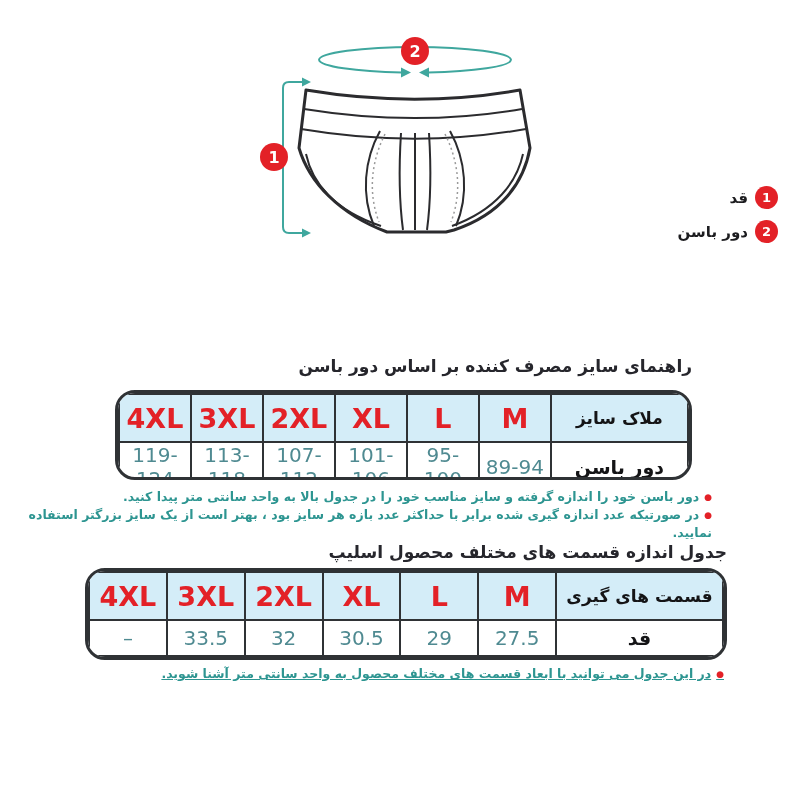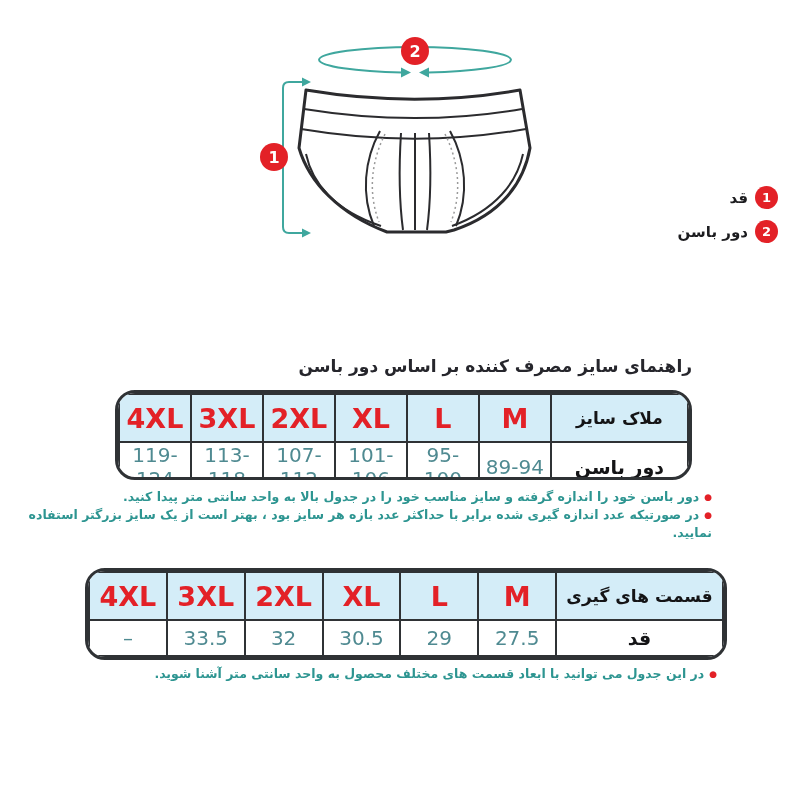--- a/index.html
+++ b/index.html
@@ -71,21 +71,21 @@
   #table-2 col.c-size  { width: 12.28%; }
   #table-2 col.c-label { width: 26.32%; }
 
   
   .notes {
     direction: rtl; text-align: right;
     color: #2d9591; font-weight: bold; font-size: 12.5px;
     line-height: 18px;
   }
   #notes-1 { right: 88px; top: 488px; width: 690px; }
-  #note-2  { right: 83px; top: 665px; width: 640px; }
+  #note-2  { right: 76px; top: 665px; width: 640px; text-decoration: underline; }
   .note-line { display: block; }
   .bullet { color: #e32127; font-size: 9px; vertical-align: 1px; margin-left: 5px; }
 </style>
 </head>
 <body>
 
 <div id="canvas">
 
   <svg id="diagram-svg" class="abs" viewBox="0 0 322 245">
 
@@ -180,20 +180,21 @@
         </tr>
       </tbody>
     </table>
   </div>
 
   <div id="notes-1" class="abs notes">
     <span class="note-line"><span class="bullet">●</span><span>دور باسن خود را اندازه گرفته و سایز مناسب خود را در جدول بالا به واحد سانتی متر پیدا کنید.</span></span>
     <span class="note-line"><span class="bullet">●</span><span>در صورتیکه عدد اندازه گیری شده برابر با حداکثر عدد بازه هر سایز بود ، بهتر است از یک سایز بزرگتر استفاده نمایید.</span></span>
   </div>
 
+  <div id="title-2" class="abs tbl-title">جدول اندازه قسمت های مختلف محصول اسلیپ</div>
 
   <div id="table-2" class="abs tbl-wrap">
     <table>
       <colgroup>
         <col class="c-size">
           <col class="c-size">
           <col class="c-size">
         <col class="c-size">
           <col class="c-size">
           <col class="c-size">

